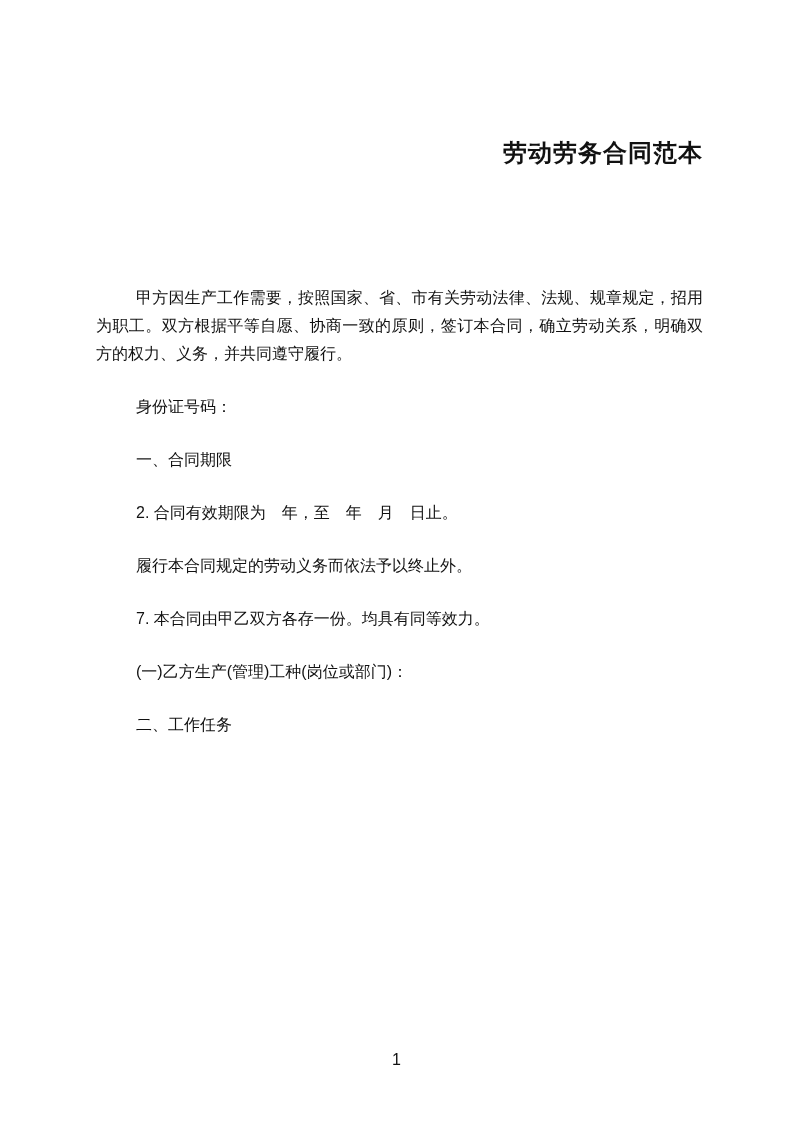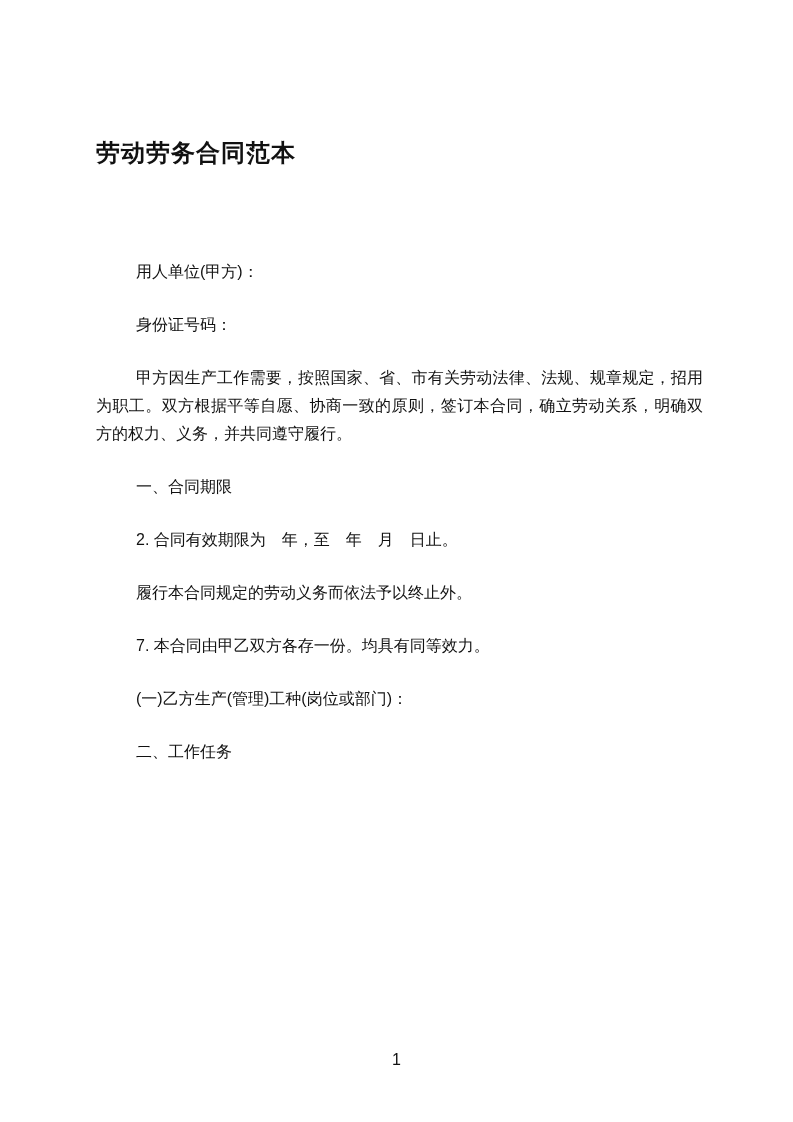--- a/index.html
+++ b/index.html
@@ -13,25 +13,25 @@
     height: 1122px;
     margin: 0 auto;
     background: #ffffff;
     box-sizing: border-box;
     padding: 136px 90px 0 96px;
     font-family: "Liberation Sans", "DejaVu Sans", sans-serif;
     color: #111111;
     overflow: hidden;
   }
   .doc-title {
-    margin: 0 0 88px 0;
+    margin: 0 0 114px 0;
     font-size: 24px;
     line-height: 34px;
     font-weight: bold;
-    text-align: left;
+    text-align: right;
     letter-spacing: 1px;
   }
   p.doc-line {
     margin: 0 0 25px 0;
     font-size: 16px;
     line-height: 28px;
     text-align: justify;
     text-indent: 2.5em;
     word-break: break-all;
   }
@@ -46,26 +46,25 @@
     color: #111111;
   }
 </style>
 </head>
 <body>
 
 <div class="page">
 
   <h1 class="doc-title">劳动劳务合同范本</h1>
 
-  <p class="doc-line">用人单位(甲方)：</p>
 
 
+  <p class="doc-line">甲方因生产工作需要，按照国家、省、市有关劳动法律、法规、规章规定，招用为职工。双方根据平等自愿、协商一致的原则，签订本合同，确立劳动关系，明确双方的权力、义务，并共同遵守履行。</p>
+
   <p class="doc-line">身份证号码：</p>
-
-  <p class="doc-line">甲方因生产工作需要，按照国家、省、市有关劳动法律、法规、规章规定，招用为职工。双方根据平等自愿、协商一致的原则，签订本合同，确立劳动关系，明确双方的权力、义务，并共同遵守履行。</p>
 
   <p class="doc-line">一、合同期限</p>
 
 
   <p class="doc-line">2. 合同有效期限为　年，至　年　月　日止。</p>
 
 
   <p class="doc-line">履行本合同规定的劳动义务而依法予以终止外。</p>
 
   <p class="doc-line">7. 本合同由甲乙双方各存一份。均具有同等效力。</p>

